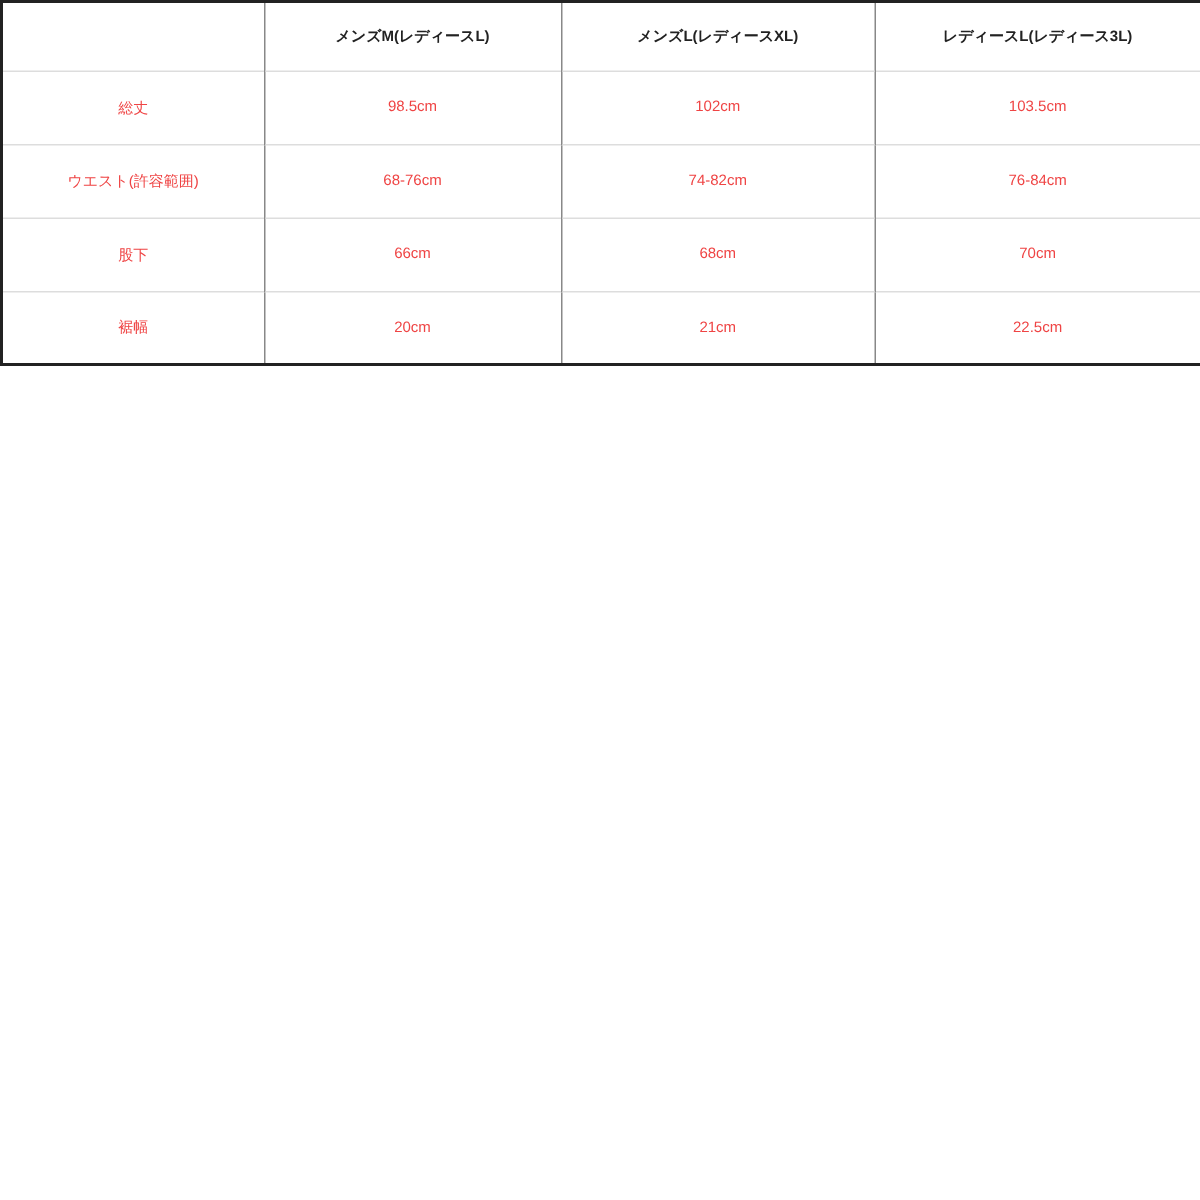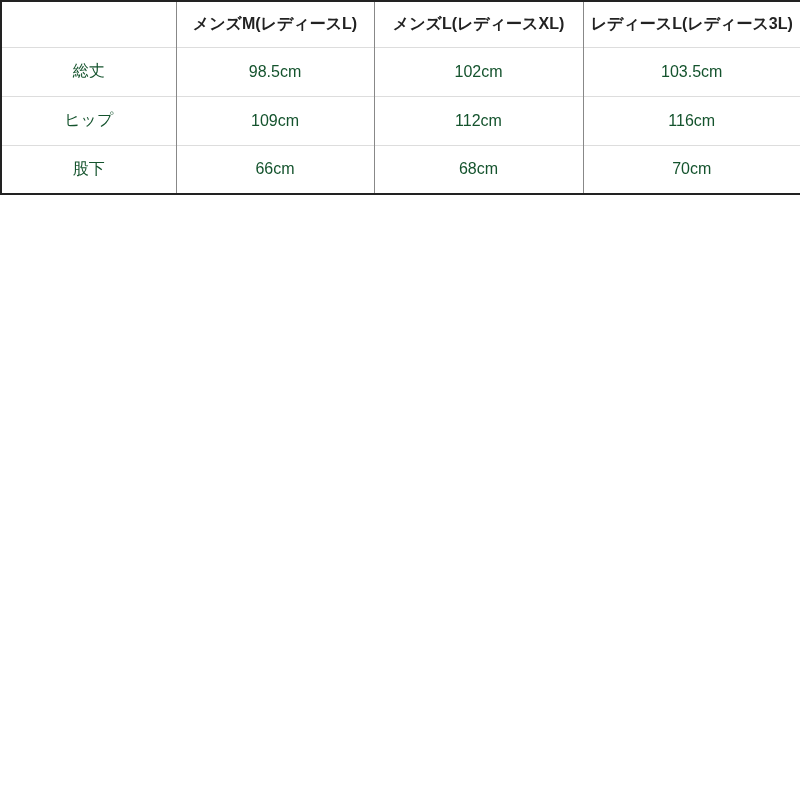--- a/index.html
+++ b/index.html
@@ -23,35 +23,35 @@
   }
   col.c0 { width: 175px; }
   col.c1 { width: 198px; }
   col.c2 { width: 209px; }
   col.c3 { width: 218px; }
   .size-table th, .size-table td {
     border-left: 1px solid #888888;
     border-top: 1px solid #dddddd;
     text-align: center;
     vertical-align: middle;
-    font-size: 16px;
+    font-size: 10px;
     overflow: hidden;
     white-space: nowrap;
   }
   .size-table thead th {
     height: 46px;
     border-top: none;
     font-weight: bold;
     color: #222222;
   }
   .size-table tbody th,
   .size-table tbody td {
     height: 49px;
     font-weight: normal;
-    color: #14532d;
+    color: #ef4444;
   }
   .size-table th:first-child,
   .size-table td:first-child { border-left: none; }
 </style>
 </head>
 <body>
 
 <div class="page">
   <table class="size-table">
     <colgroup>
@@ -69,26 +69,32 @@
       </tr>
     </thead>
     <tbody>
       <tr>
         <th>総丈</th>
         <td>98.5cm</td>
         <td>102cm</td>
         <td>103.5cm</td>
       </tr>
       <tr>
-        <th>ヒップ</th>
-        <td>109cm</td>
-        <td>112cm</td>
-        <td>116cm</td>
+        <th>ウエスト(許容範囲)</th>
+        <td>68-76cm</td>
+        <td>74-82cm</td>
+        <td>76-84cm</td>
       </tr>
       <tr>
         <th>股下</th>
         <td>66cm</td>
         <td>68cm</td>
         <td>70cm</td>
       </tr>
+      <tr>
+        <th>裾幅</th>
+        <td>20cm</td>
+        <td>21cm</td>
+        <td>22.5cm</td>
+      </tr>
     </tbody>
   </table>
 </div>
 
 </body></html>

